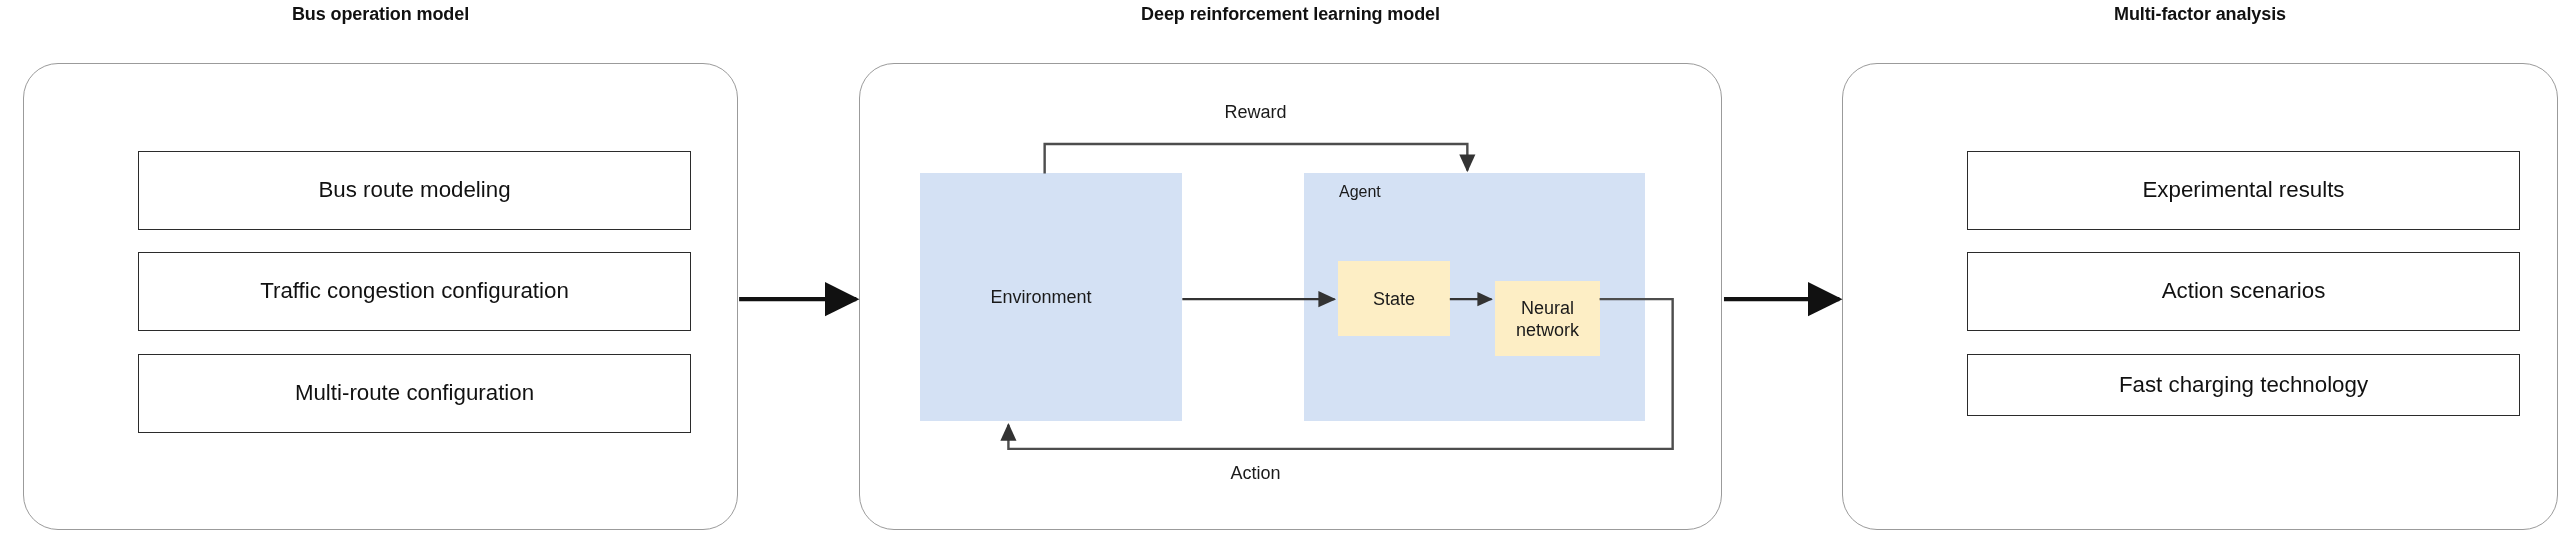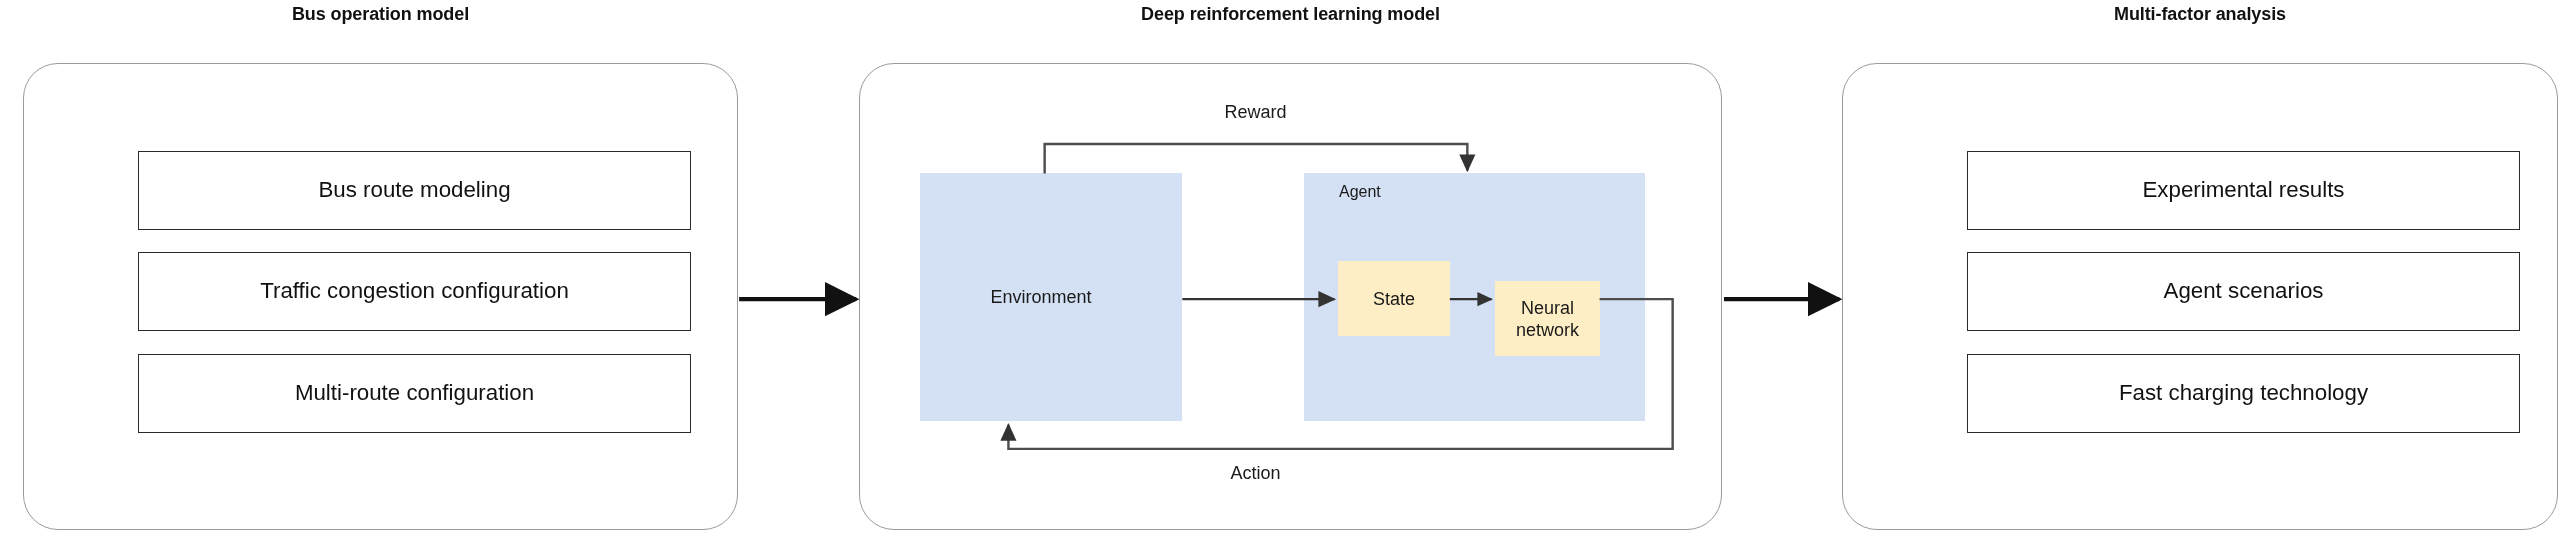--- a/index.html
+++ b/index.html
@@ -150,23 +150,23 @@
   </div>
 
   <div class="edge-label" style="left:1165px; top:101px; width:181px;">Reward</div>
 
   <div class="edge-label" style="left:1165px; top:462px; width:181px;">Action</div>
 
   <div class="panel" style="left:1842px; top:63px; width:716px; height:467px;"></div>
 
   <div class="item-box" style="left:1923px; top:151px; width:553px; height:79px;">Experimental results</div>
 
-  <div class="item-box" style="left:1923px; top:252px; width:553px; height:79px;">Agent scenarios</div>
+  <div class="item-box" style="left:1923px; top:252px; width:553px; height:79px;">Action scenarios</div>
 
-  <div class="item-box" style="left:1923px; top:354px; width:553px; height:79px;">Fast charging technology</div>
+  <div class="item-box" style="left:1923px; top:354px; width:553px; height:62px;">Fast charging technology</div>
 
   <svg class="connector-layer" viewBox="0 0 4266 920" width="2576" height="556">
     <defs>
       <marker id="arrowBlack" viewBox="0 0 12 12" refX="10" refY="6" markerWidth="9" markerHeight="9" orient="auto-start-reverse">
         <path d="M 0 0.5 L 11 6 L 0 11.5 z" fill="#111111"></path>
       </marker>
       <marker id="arrowGray" viewBox="0 0 12 12" refX="10" refY="6" markerWidth="8" markerHeight="8" orient="auto-start-reverse">
         <path d="M 0 1 L 11 6 L 0 11 z" fill="#333333"></path>
       </marker>
       <marker id="arrowGraySmall" viewBox="0 0 12 12" refX="10" refY="6" markerWidth="7" markerHeight="7" orient="auto-start-reverse">

